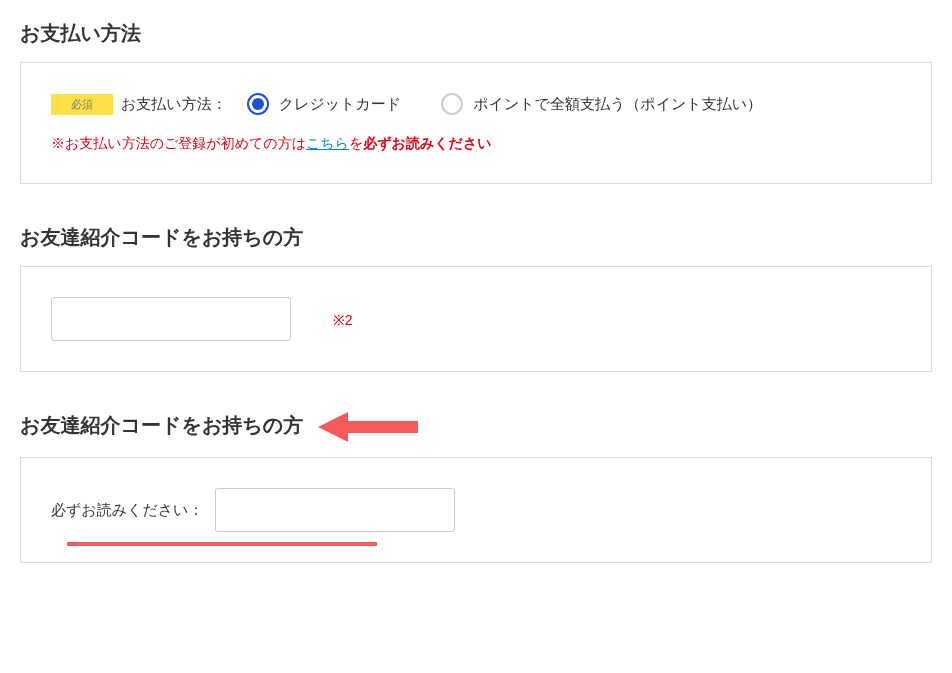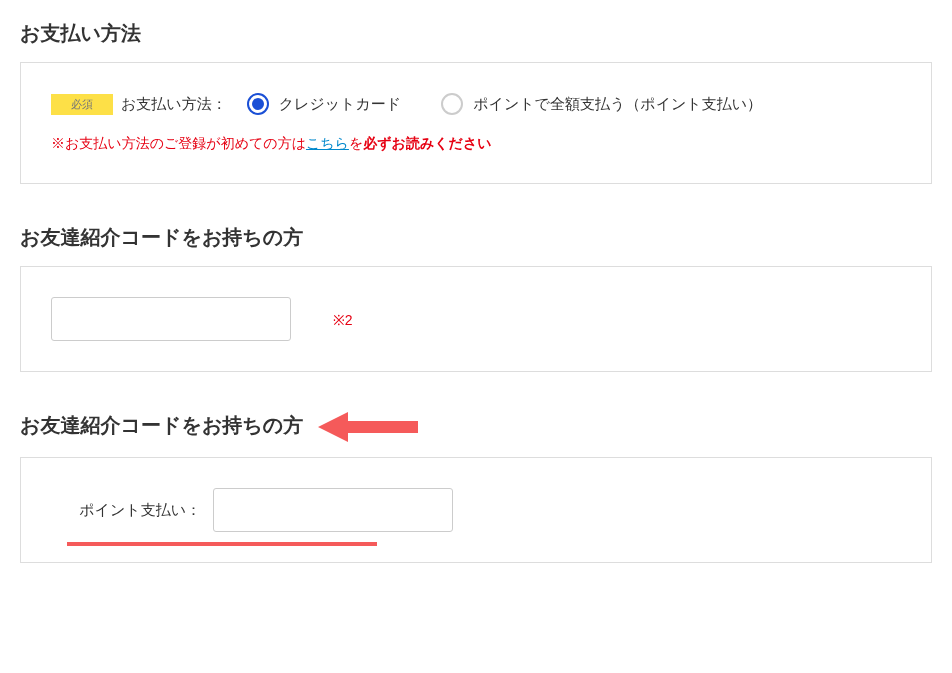--- a/index.html
+++ b/index.html
@@ -169,17 +169,17 @@
 </div>
 
 <div class="title-with-arrow">
   <h2 class="section-title" style="margin-bottom:0">お友達紹介コードをお持ちの方</h2>
   <svg class="arrow-svg" viewBox="0 0 100 30">
     <polygon points="0,15 30,0 30,9 100,9 100,21 30,21 30,30" fill="#f55a5a"></polygon>
   </svg>
 </div>
 <div class="section-box">
   <div class="input-row referral-underline">
-    <span class="input-label">ポイント支払い：</span>
+    <span class="input-label">必ずお読みください：</span>
     <input type="text" class="text-input" style="">
     <div class="red-underline"></div>
   </div>
 </div>
 
 </body></html>

